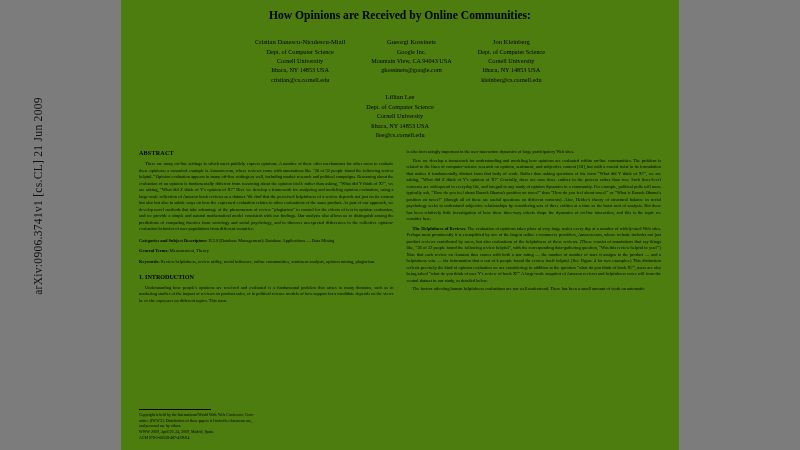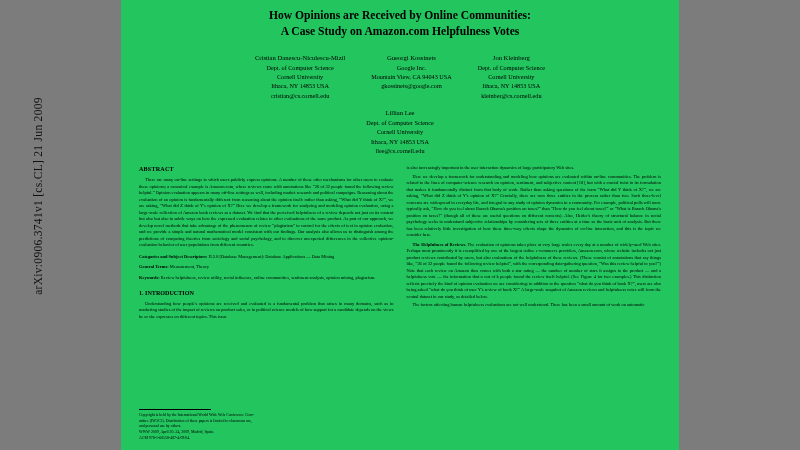--- a/index.html
+++ b/index.html
@@ -14,21 +14,21 @@
     background: #7c7c7c;
     overflow: hidden;
     font-family: "Liberation Serif", serif;
   }
   .paper {
     position: absolute;
     left: 121px;
     top: 0;
     width: 558px;
     height: 450px;
-    background: #22c55e;
+    background: #4d7c0f;
   }
   
   .arxiv-stamp {
     position: absolute;
     left: -62px;
     top: 190px;
     width: 200px;
     transform: rotate(-90deg);
     transform-origin: center center;
     font-family: "Liberation Serif", serif;
@@ -112,21 +112,20 @@
 <body>
 
 <div class="page">
 
   <div class="arxiv-stamp">arXiv:0906.3741v1  [cs.CL]  21 Jun 2009</div>
 
   <div class="paper">
 
     <div class="title">
       <div>How Opinions are Received by Online Communities:</div>
-      <div>A Case Study on Amazon.com Helpfulness Votes</div>
     </div>
 
     <div class="authors">
       <div class="author">
         <div class="nm">Cristian Danescu-Niculescu-Mizil</div>
         <div>Dept. of Computer Science</div>
         <div>Cornell University</div>
         <div>Ithaca, NY 14853 USA</div>
         <div class="mail">cristian@cs.cornell.edu</div>
       </div>

